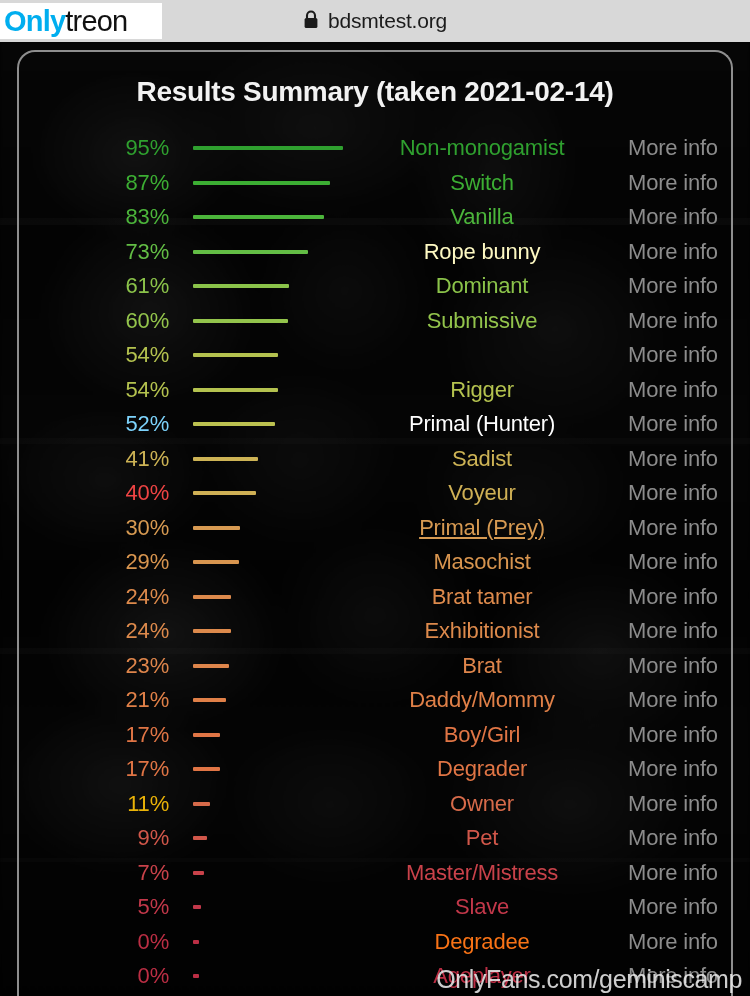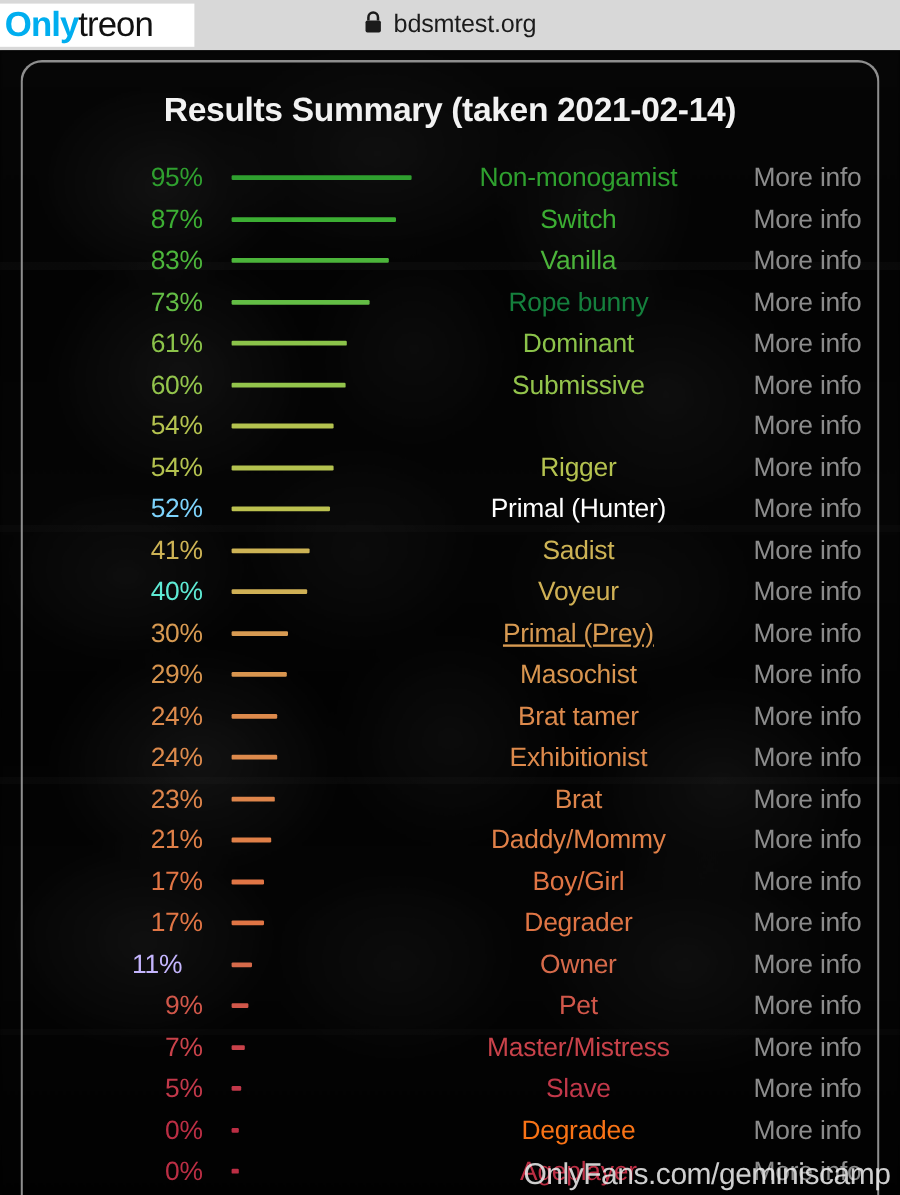--- a/index.html
+++ b/index.html
@@ -217,21 +217,21 @@
             <div class="bar-fill" style="width: 131.14px; background: rgb(76, 181, 59);"></div>
           </div>
           <div class="label" style="color: rgb(76, 181, 59);">Vanilla</div>
           <a class="more-info" href="#" style="text-decoration: none; color: rgb(140, 140, 140);">More info</a>
         </div>
         <div class="result-row">
           <div class="pct" style="color: rgb(99, 189, 69);">73%</div>
           <div class="bar-track">
             <div class="bar-fill" style="width: 115.34px; background: rgb(99, 189, 69);"></div>
           </div>
-          <div class="label" style="color: #15803d;">Rope bunny</div>
+          <div class="label" style="color: #fef9c3;">Rope bunny</div>
           <a class="more-info" href="#" style="text-decoration: none; color: rgb(140, 140, 140);">More info</a>
         </div>
         <div class="result-row">
           <div class="pct" style="color: rgb(139, 195, 74);">61%</div>
           <div class="bar-track">
             <div class="bar-fill" style="width: 96.38px; background: rgb(139, 195, 74);"></div>
           </div>
           <div class="label" style="color: rgb(139, 195, 74);">Dominant</div>
           <a class="more-info" href="#" style="text-decoration: none; color: rgb(140, 140, 140);">More info</a>
         </div>
@@ -268,21 +268,21 @@
         </div>
         <div class="result-row">
           <div class="pct" style="color: rgb(205, 179, 85);">41%</div>
           <div class="bar-track">
             <div class="bar-fill" style="width: 64.78px; background: rgb(205, 179, 85);"></div>
           </div>
           <div class="label" style="color: rgb(205, 179, 85);">Sadist</div>
           <a class="more-info" href="#" style="text-decoration: none; color: rgb(140, 140, 140);">More info</a>
         </div>
         <div class="result-row">
-          <div class="pct" style="color: #5eead4;">40%</div>
+          <div class="pct" style="color: #ef4444;">40%</div>
           <div class="bar-track">
             <div class="bar-fill" style="width: 63.2px; background: rgb(207, 176, 85);"></div>
           </div>
           <div class="label" style="color: rgb(207, 176, 85);">Voyeur</div>
           <a class="more-info" href="#" style="text-decoration: none; color: rgb(140, 140, 140);">More info</a>
         </div>
         <div class="result-row">
           <div class="pct" style="color: rgb(215, 154, 82);">30%</div>
           <div class="bar-track">
             <div class="bar-fill" style="width: 47.4px; background: rgb(215, 154, 82);"></div>
@@ -340,21 +340,21 @@
         </div>
         <div class="result-row">
           <div class="pct" style="color: rgb(224, 117, 69);">17%</div>
           <div class="bar-track">
             <div class="bar-fill" style="width: 26.86px; background: rgb(224, 117, 69);"></div>
           </div>
           <div class="label" style="color: rgb(224, 117, 69);">Degrader</div>
           <a class="more-info" href="#" style="text-decoration: none; color: rgb(140, 140, 140);">More info</a>
         </div>
         <div class="result-row">
-          <div class="pct" style="color: #c4b5fd; text-align: center;">11%</div>
+          <div class="pct" style="color: #eab308;">11%</div>
           <div class="bar-track">
             <div class="bar-fill" style="width: 17.38px; background: rgb(214, 106, 74);"></div>
           </div>
           <div class="label" style="color: rgb(214, 106, 74);">Owner</div>
           <a class="more-info" href="#" style="text-decoration: none; color: rgb(140, 140, 140);">More info</a>
         </div>
         <div class="result-row">
           <div class="pct" style="color: rgb(209, 87, 74);">9%</div>
           <div class="bar-track">
             <div class="bar-fill" style="width: 14.22px; background: rgb(209, 87, 74);"></div>

